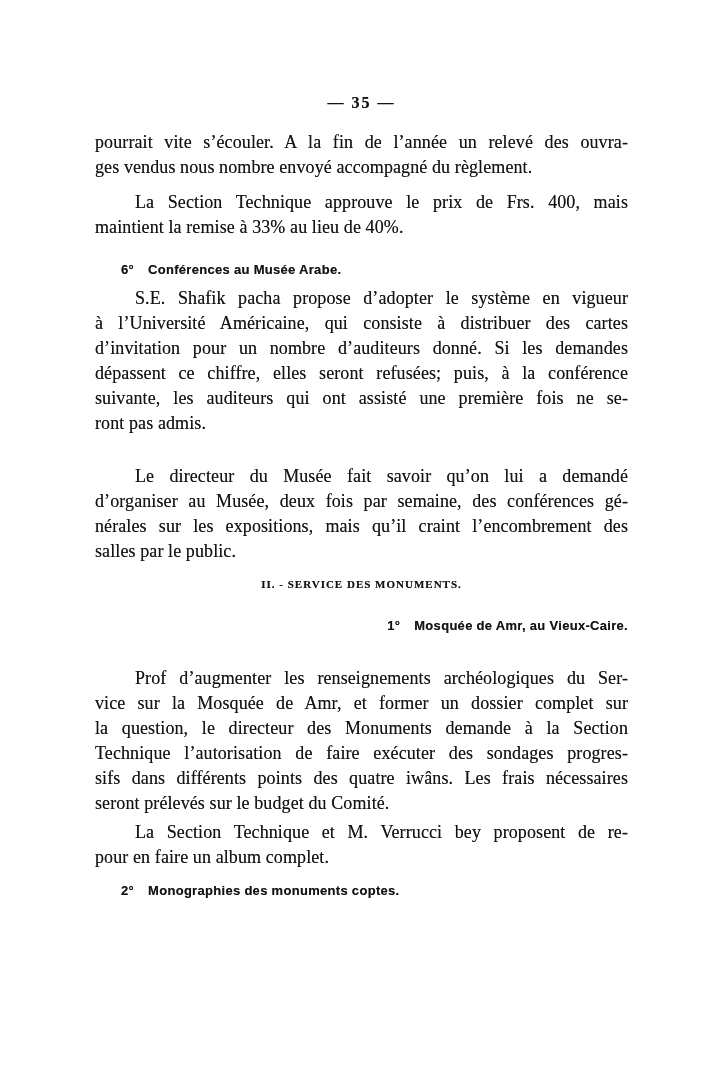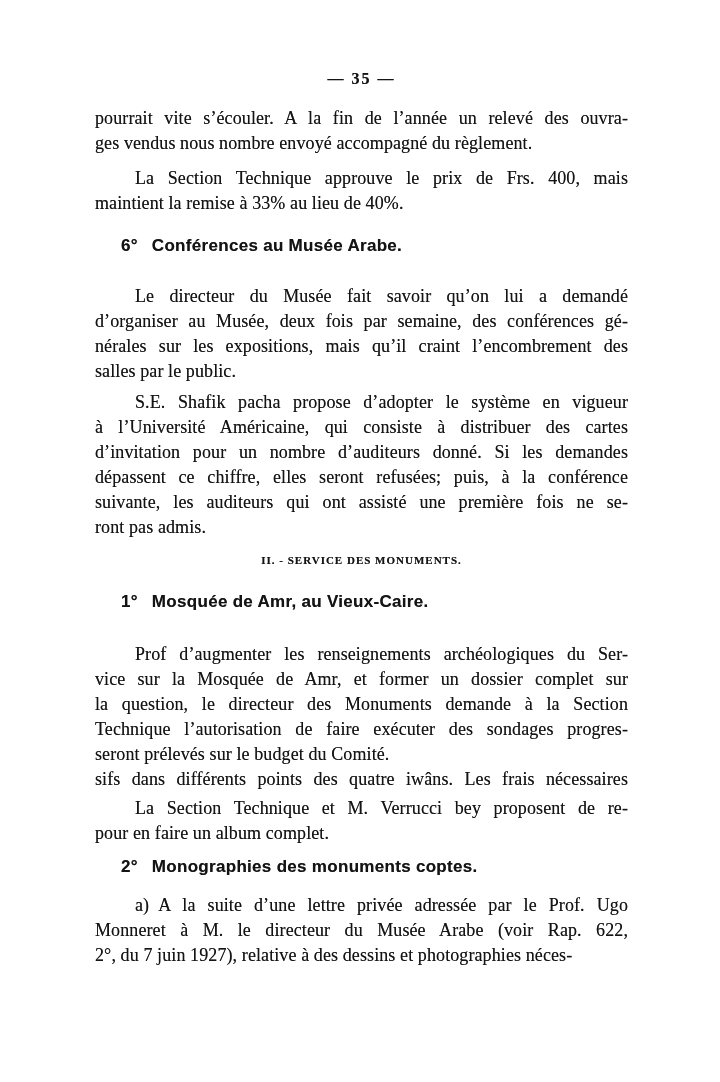--- a/index.html
+++ b/index.html
@@ -6,21 +6,21 @@
   .page {
     position: relative;
     width: 720px;
     height: 1082px;
     background: #ffffff;
     color: #141414;
     font-family: "Liberation Serif", serif;
     font-size: 18px;
     line-height: 25px;
     box-sizing: border-box;
-    padding: 66px 92px 0 95px;
+    padding: 90px 92px 0 95px;
     overflow: hidden;
     text-shadow: 0 0 0.5px rgba(0,0,0,0.55);
   }
   .pagenum {
     text-align: center;
     font-weight: 700;
     font-size: 16px;
     letter-spacing: 2px;
     height: 25px;
     margin-bottom: 15px;
@@ -33,38 +33,38 @@
     letter-spacing: 0.1px;
   }
   .ln.end {
     text-align-last: left;
     -moz-text-align-last: left;
   }
   .ln.ind { text-indent: 40px; }
   .sub {
     font-family: "Liberation Sans", sans-serif;
     font-weight: 700;
-    font-size: 17px;
+    font-size: 13px;
     line-height: 20px;
     letter-spacing: 0.3px;
     padding-left: 26px;
   }
   .sub .num { margin-right: 14px; }
   .sec {
     text-align: center;
     font-weight: 700;
     font-size: 11px;
     line-height: 20px;
     letter-spacing: 1px;
   }
   .mt10 { margin-top: 10px; }
   .mt20 { margin-top: 20px; }
   .mt28 { margin-top: 28px; }
   .mt6  { margin-top: 6px; }
-  .mt22 { margin-top: 22px; }
+  .mt22 { margin-top: 22px; text-align: right; }
   .mt30 { margin-top: 30px; }
   .mt4  { margin-top: 4px; }
   .mt11 { margin-top: 11px; }
   .mt16 { margin-top: 16px; }
 </style>
 </head>
 <body>
 
 <div class="page">
 
@@ -77,59 +77,54 @@
 
   <div class="para mt10">
     <div class="ln ind">La Section Technique approuve le prix de Frs. 400, mais</div>
     <div class="ln end">maintient la remise à 33% au lieu de 40%.</div>
   </div>
 
   <div class="sub mt20">
     <span class="num">6°</span><span>Conférences au Musée Arabe.</span>
   </div>
 
-  <div class="para mt28">
-    <div class="ln ind">Le directeur du Musée fait savoir qu’on lui a demandé</div>
-    <div class="ln">d’organiser au Musée, deux fois par semaine, des conférences gé-</div>
-    <div class="ln">nérales sur les expositions, mais qu’il craint l’encombrement des</div>
-    <div class="ln end">salles par le public.</div>
-  </div>
-
   <div class="para mt6">
     <div class="ln ind">S.E. Shafik pacha propose d’adopter le système en vigueur</div>
     <div class="ln">à l’Université Américaine, qui consiste à distribuer des cartes</div>
     <div class="ln">d’invitation pour un nombre d’auditeurs donné. Si les demandes</div>
     <div class="ln">dépassent ce chiffre, elles seront refusées; puis, à la conférence</div>
     <div class="ln">suivante, les auditeurs qui ont assisté une première fois ne se-</div>
     <div class="ln end">ront pas admis.</div>
+  </div>
+
+  <div class="para mt28">
+    <div class="ln ind">Le directeur du Musée fait savoir qu’on lui a demandé</div>
+    <div class="ln">d’organiser au Musée, deux fois par semaine, des conférences gé-</div>
+    <div class="ln">nérales sur les expositions, mais qu’il craint l’encombrement des</div>
+    <div class="ln end">salles par le public.</div>
   </div>
 
   <div class="sec mt10">II. - SERVICE DES MONUMENTS.</div>
 
   <div class="sub mt22">
     <span class="num">1°</span><span>Mosquée de Amr, au Vieux-Caire.</span>
   </div>
 
   <div class="para mt30">
     <div class="ln ind">Prof d’augmenter les renseignements archéologiques du Ser-</div>
     <div class="ln">vice sur la Mosquée de Amr, et former un dossier complet sur</div>
     <div class="ln">la question, le directeur des Monuments demande à la Section</div>
     <div class="ln">Technique l’autorisation de faire exécuter des sondages progres-</div>
+    <div class="ln">sifs dans différents points des quatre iwâns. Les frais nécessaires</div>
     <div class="ln end">seront prélevés sur le budget du Comité.</div>
-    <div class="ln">sifs dans différents points des quatre iwâns. Les frais nécessaires</div>
   </div>
 
   <div class="para mt4">
     <div class="ln ind">La Section Technique et M. Verrucci bey proposent de re-</div>
     <div class="ln end">pour en faire un album complet.</div>
   </div>
 
   <div class="sub mt11">
     <span class="num">2°</span><span>Monographies des monuments coptes.</span>
   </div>
 
-  <div class="para mt16">
-    <div class="ln ind">a) A la suite d’une lettre privée adressée par le Prof. Ugo</div>
-    <div class="ln">Monneret à M. le directeur du Musée Arabe (voir Rap. 622,</div>
-    <div class="ln end">2°, du 7 juin 1927), relative à des dessins et photographies néces-</div>
-  </div>
 
 </div>
 
 </body></html>

